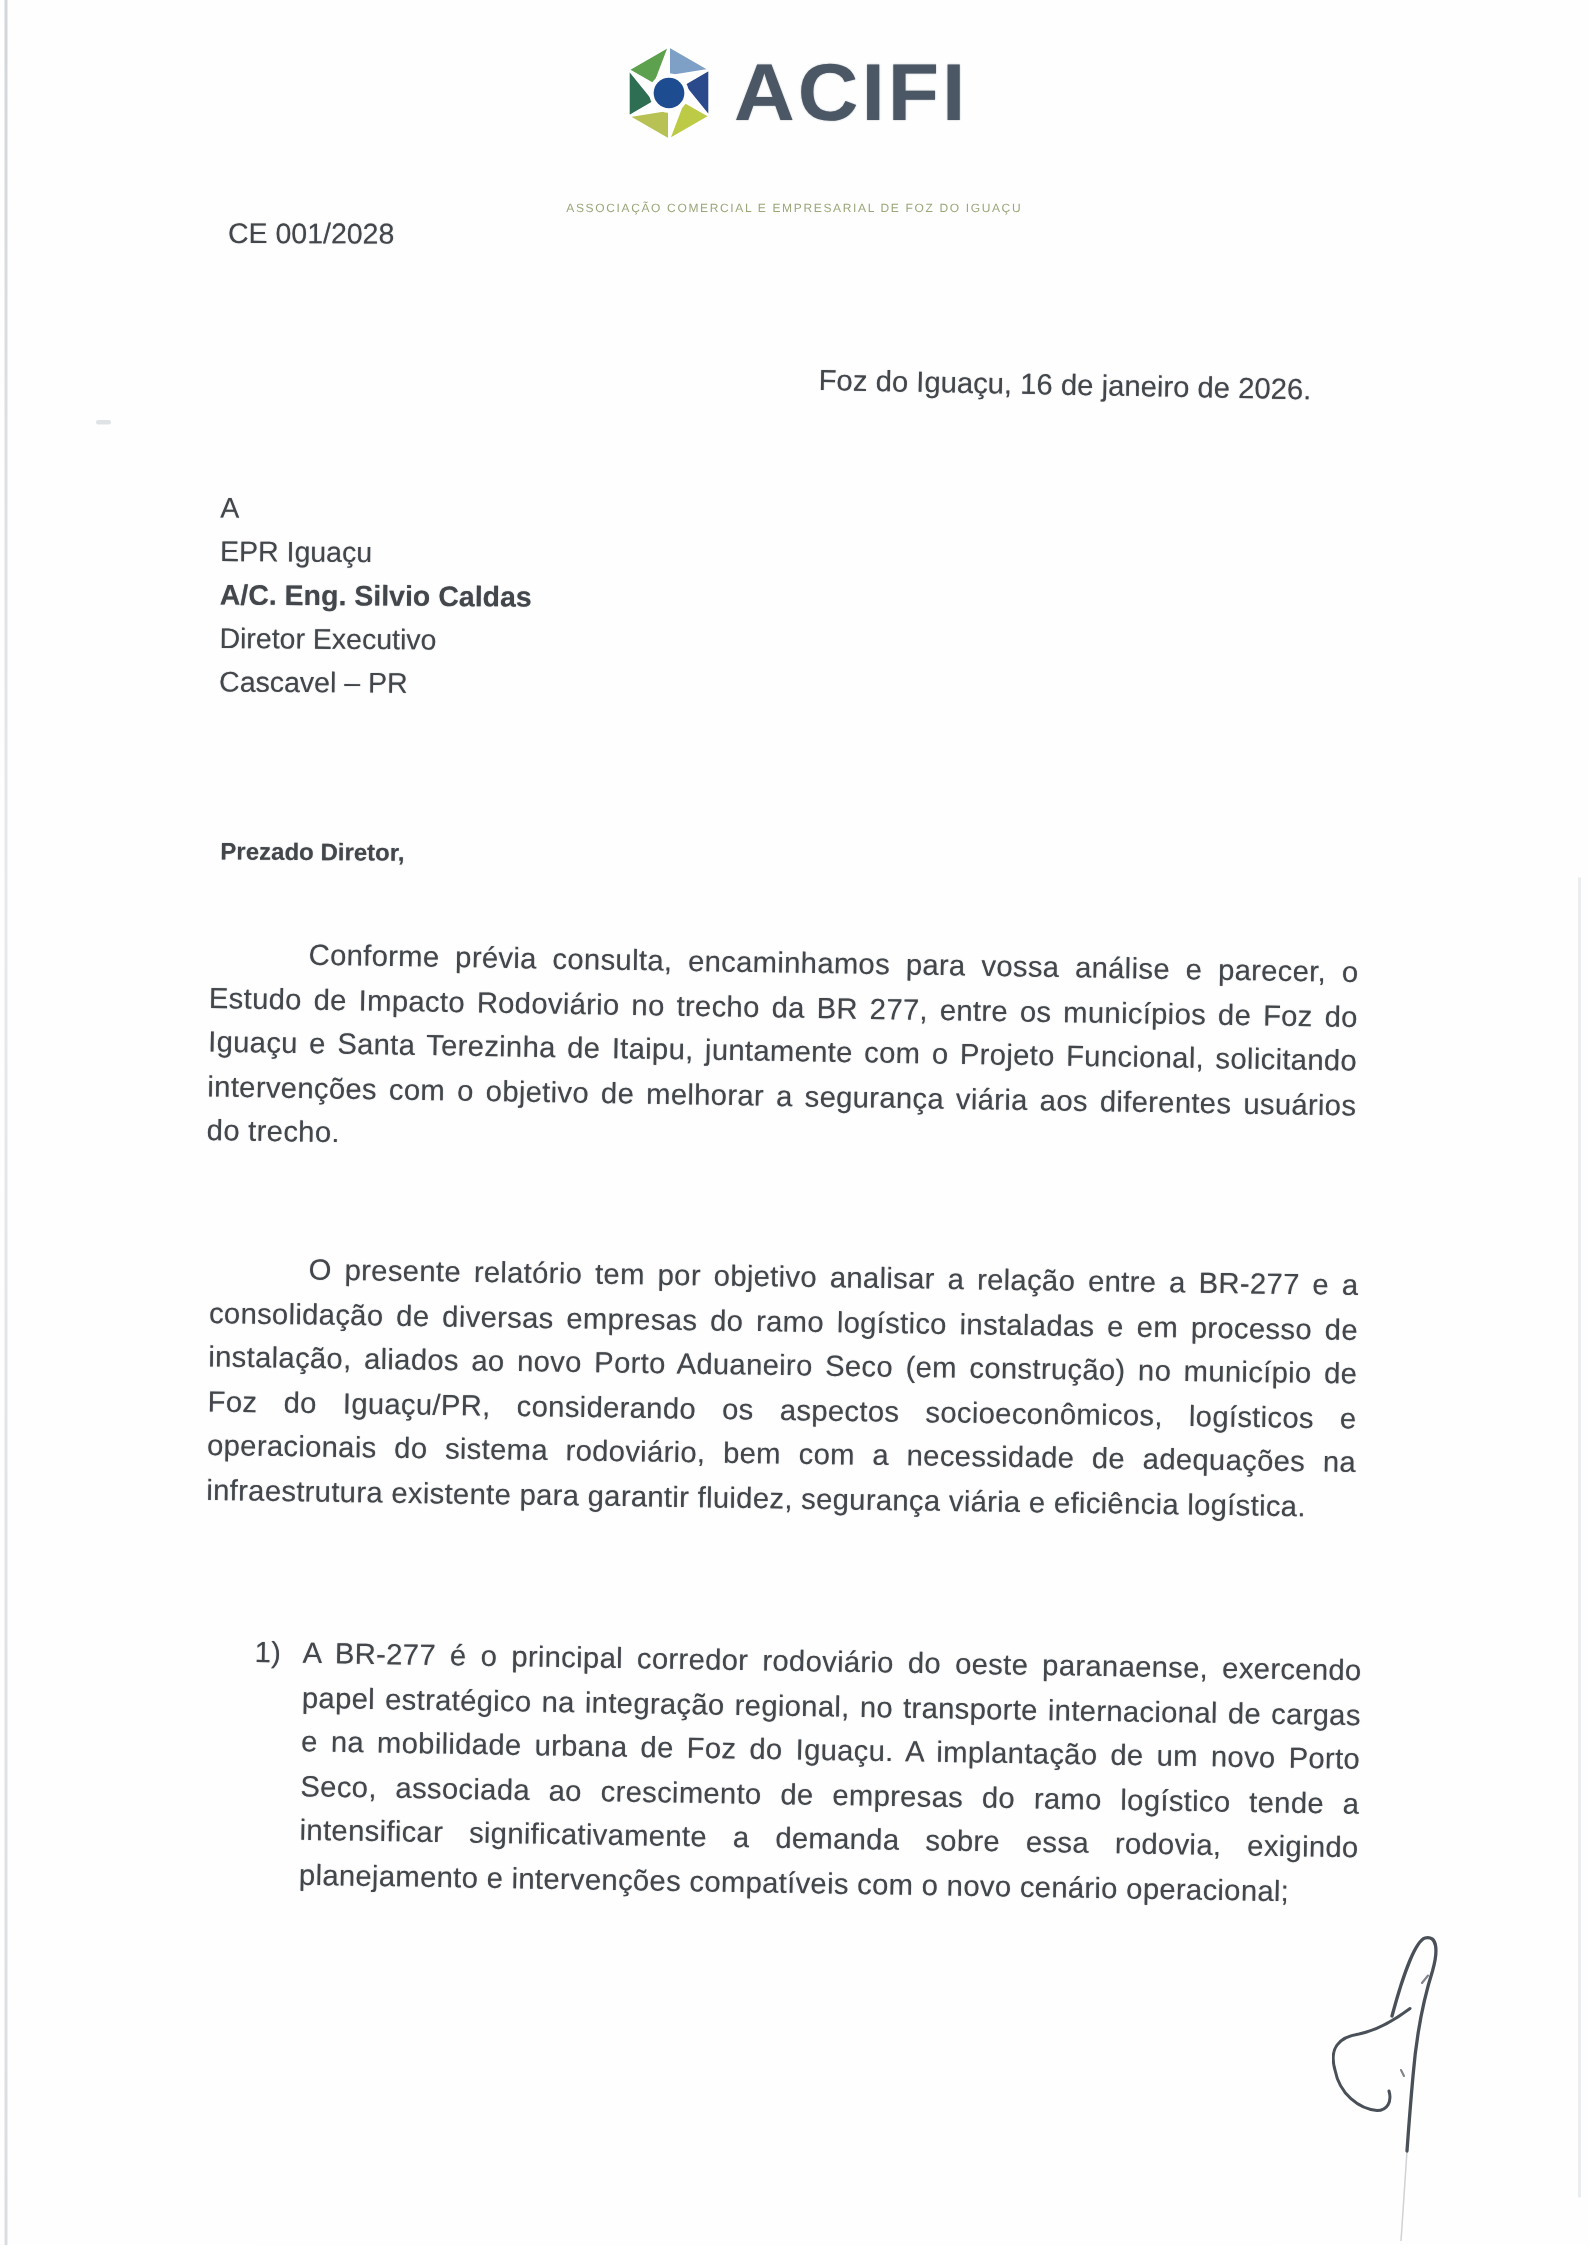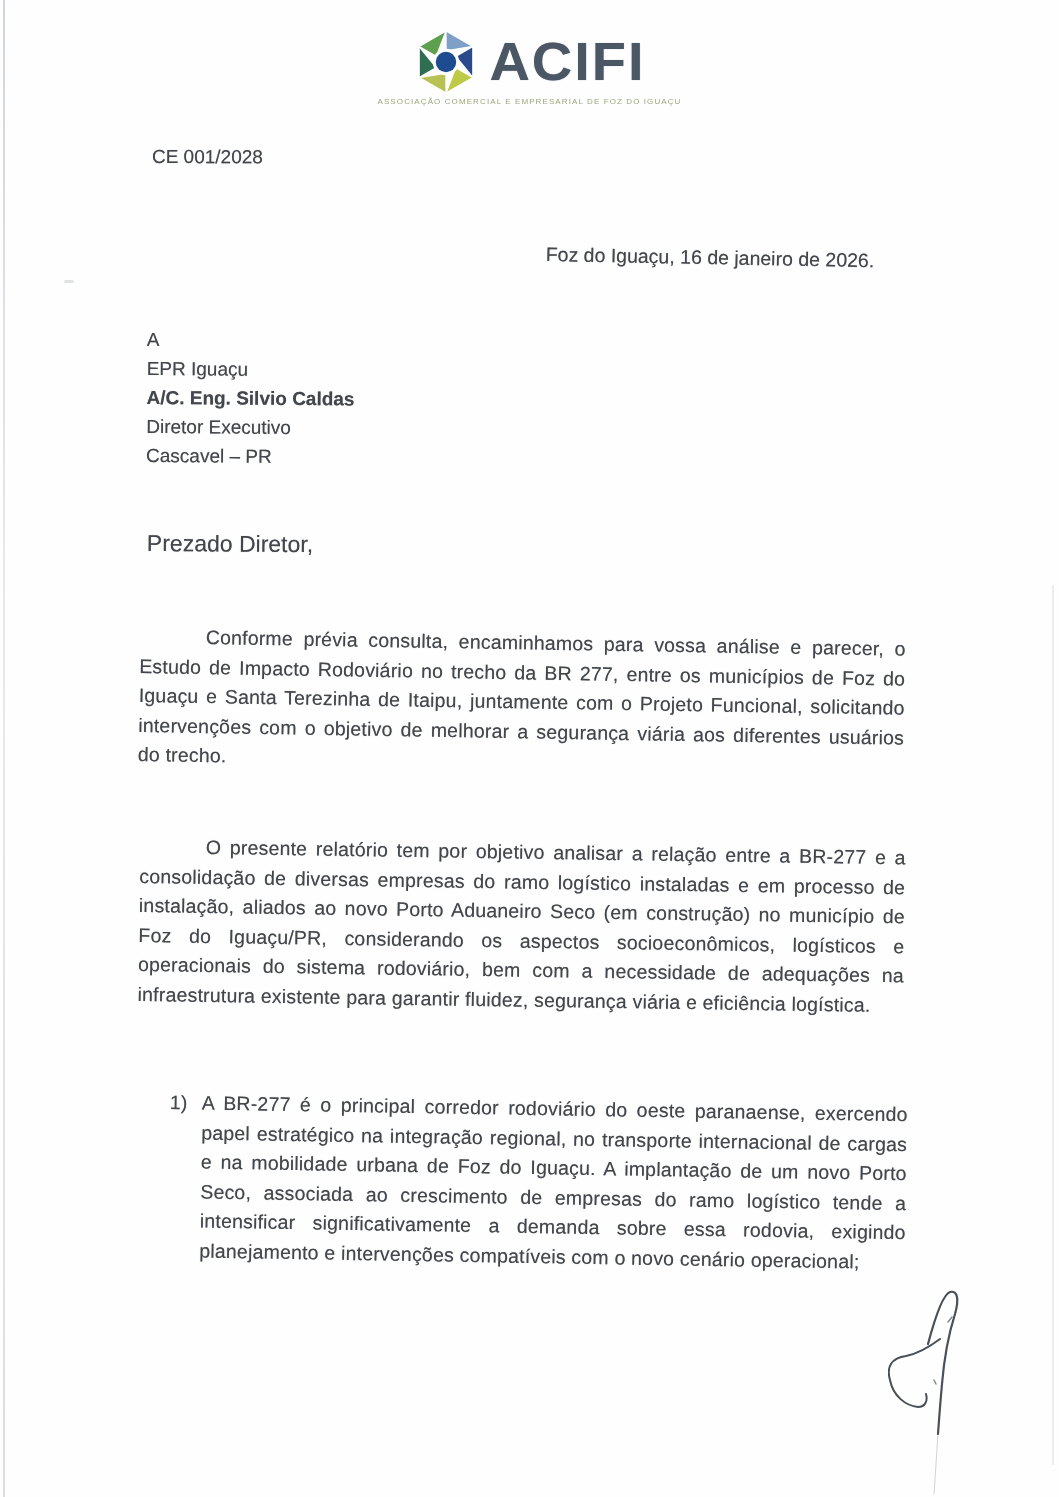--- a/index.html
+++ b/index.html
@@ -11,38 +11,38 @@
   .scan-text{ text-shadow:0 0 0.7px rgba(62,67,73,0.55); }
   
   .edge-left{position:absolute;left:3px;top:0;width:2px;height:100%;
     background:linear-gradient(#b9c0c6,#dadfe3 40%,#c6ccd2);opacity:.65;}
   .edge-right{position:absolute;right:5px;top:585px;width:2px;height:880px;
     background:#e4e8ea;opacity:.8;}
   .artifact-dash{position:absolute;left:64px;top:280px;width:10px;height:3px;
     background:#e0e3e6;border-radius:2px;}
   
   .logo{position:absolute;top:28px;left:0;width:100%;
-    display:flex;flex-direction:column;align-items:center;filter:blur(.3px);}
+    display:flex;flex-direction:column;align-items:center;filter:blur(.3px);gap:27px;}
   .logo-row{display:flex;align-items:center;gap:10px;}
   .logo-icon{width:66px;height:68px;}
   .logo-wordmark{font-size:56px;font-weight:bold;color:#4b5764;
     letter-spacing:2px;line-height:1;transform:scaleY(.96);
     text-shadow:0 0 1px rgba(75,87,100,.6);}
-  .logo-tagline{margin-top:1px;font-size:8px;letter-spacing:1.1px;
+  .logo-tagline{margin-top:11px;font-size:8px;letter-spacing:1.1px;
     color:#9aa77a;white-space:nowrap;text-align:right;}
   
   .ref{position:absolute;left:152px;top:146px;font-size:19px;
     transform:rotate(.2deg);transform-origin:left top;}
   .dateline{position:absolute;left:546px;top:243px;font-size:19.5px;
     transform:rotate(1.1deg);transform-origin:left top;}
   .recipient{position:absolute;left:147px;top:325px;font-size:19px;
     line-height:29px;transform:rotate(.4deg);transform-origin:left top;}
   .recipient .bold{font-weight:bold;}
-  .salutation{position:absolute;left:147px;top:530px;font-size:23px;
-    transform:rotate(.4deg);transform-origin:left top;}
+  .salutation{position:absolute;left:147px;top:560px;font-size:16px;
+    transform:rotate(.4deg);transform-origin:left top;font-weight:bold;}
   .para{position:absolute;left:140px;width:766px;font-size:19.5px;
     line-height:29.5px;text-align:justify;text-indent:66px;
     letter-spacing:.2px;transform-origin:left top;}
   .para1{top:622px;transform:rotate(.95deg);}
   .para2{top:832px;transform:rotate(.85deg);}
   .list-item{position:absolute;left:170px;top:1088px;width:738px;
     display:flex;font-size:19.5px;line-height:29.6px;
     letter-spacing:.2px;transform:rotate(.95deg);transform-origin:left top;}
   .list-marker{width:32px;flex:0 0 32px;}
   .list-text{flex:1;text-align:justify;}

